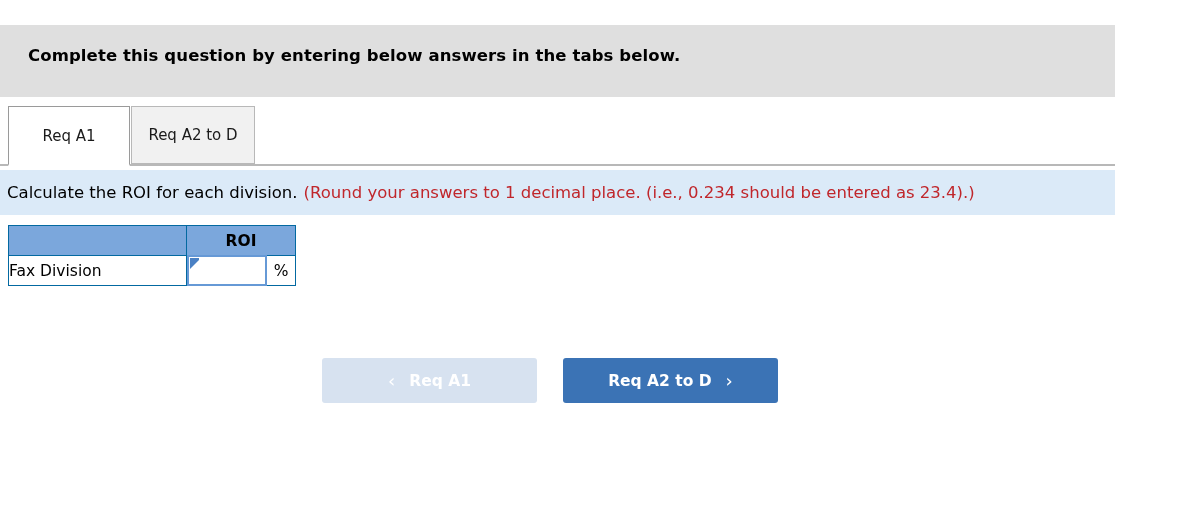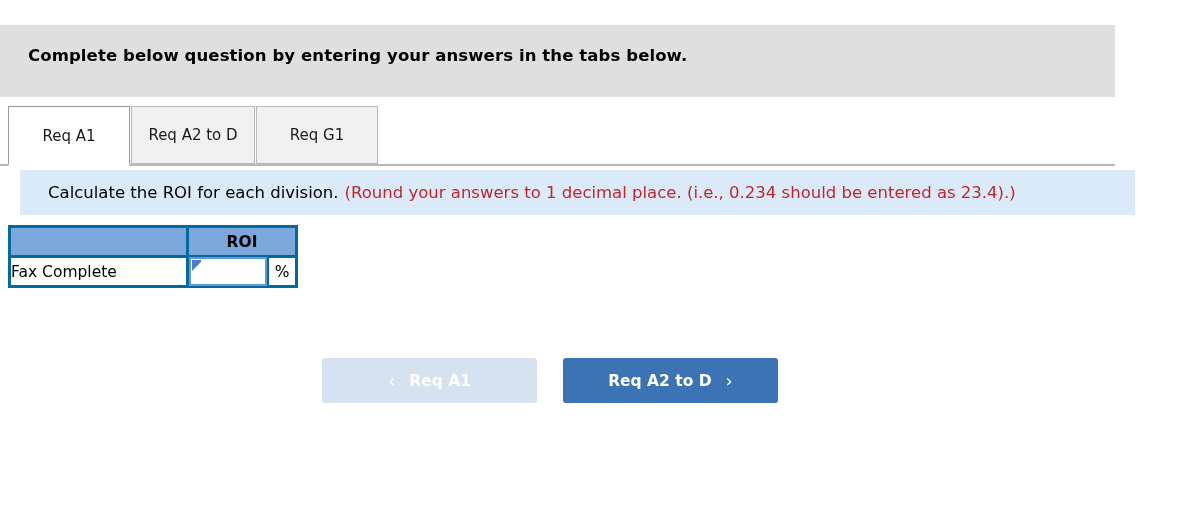--- a/index.html
+++ b/index.html
@@ -79,22 +79,21 @@
   .req-banner {
     position: absolute;
     left: 0;
     top: 170px;
     width: 1115px;
     height: 45px;
     background: #dbeaf8;
     display: flex;
     align-items: center;
     box-sizing: border-box;
-    padding-left: 28px;
-    margin-left: 20px;
+    padding-left: 7px;
   }
   .req-text {
     font-size: 16.5px;
     color: #000;
     white-space: nowrap;
   }
   .req-hint {
     color: #c0262b;
     margin-left: 6px;
   }
@@ -102,21 +101,21 @@
   
   .answer-table {
     position: absolute;
     left: 8px;
     top: 225px;
     width: 287px;
     border-collapse: collapse;
     table-layout: fixed;
   }
   .answer-table td, .answer-table th {
-    border: 3px solid #0369a1;
+    border: 1px solid #0369a1;
     padding: 0;
     height: 30px;
     box-sizing: border-box;
   }
   .col-label  { width: 178px; }
   .col-input  { width: 80px; }
   .col-pct    { width: 29px; }
 
   .hdr-blank {
     background: #7ba7dc;
@@ -230,32 +229,29 @@
     font-size: 18px;
     font-weight: normal;
     line-height: 1;
     display: inline-block;
   }
 </style>
 </head>
 <body>
 
 <div class="grey-banner">
-  <div class="grey-banner-text">Complete below question by entering your answers in the tabs below.</div>
+  <div class="grey-banner-text">Complete this question by entering below answers in the tabs below.</div>
 </div>
 
 <div class="tabstrip">
   <div class="tab tab-0 active">
     <span>Req A1</span>
   </div>
   <div class="tab tab-1">
     <span>Req A2 to D</span>
-  </div>
-  <div class="tab tab-2">
-    <span>Req G1</span>
   </div>
 </div>
 
 <div class="req-banner">
   <div class="req-text">
     <span>Calculate the ROI for each division.</span><span class="req-hint">(Round your answers to 1 decimal place. (i.e., 0.234 should be entered as 23.4).)</span>
   </div>
 </div>
 
 <table class="answer-table">
@@ -265,21 +261,21 @@
       <col class="col-pct">
   </colgroup>
   <thead>
     <tr>
       <th class="hdr-blank"></th>
       <th class="hdr-roi" colspan="2">ROI</th>
     </tr>
   </thead>
   <tbody>
     <tr>
-      <td class="row-label">Fax Complete</td>
+      <td class="row-label">Fax Division</td>
       <td class="cell-input">
         <div class="inputbox filled-border">
           <span class="corner-flag"></span>
           <input type="text" value="" style="">
         </div>
       </td>
       <td class="cell-pct">%</td>
     </tr>
   </tbody>
 </table>

